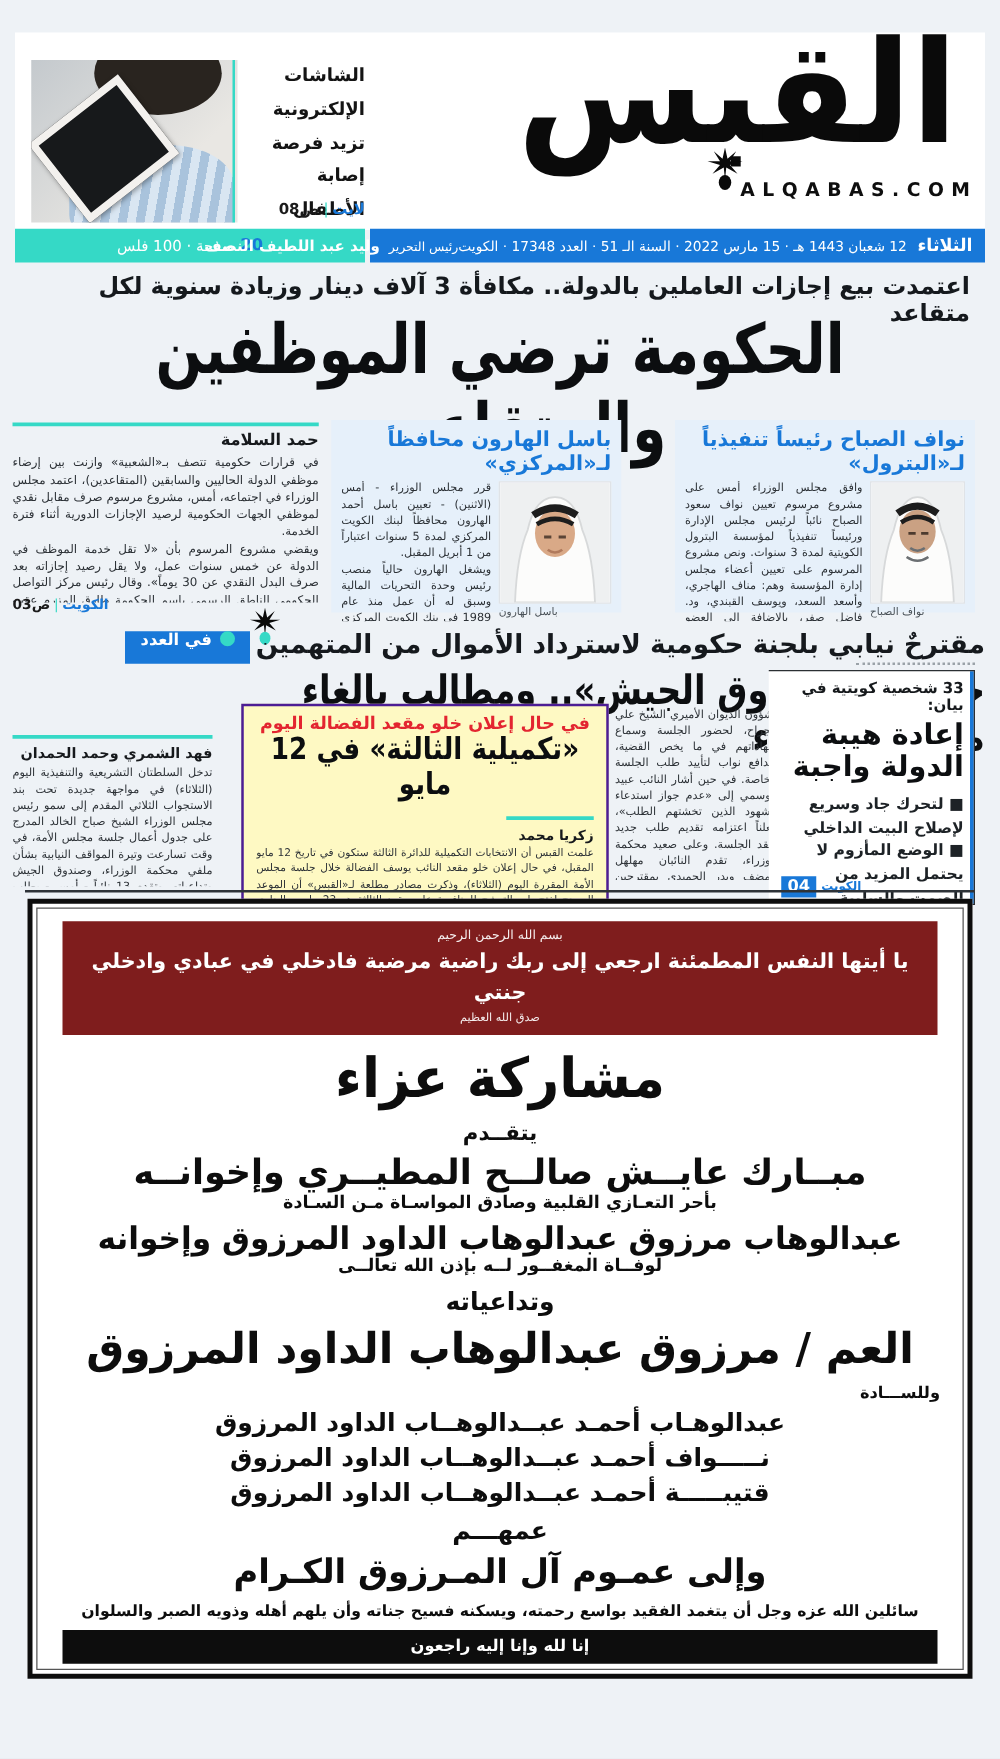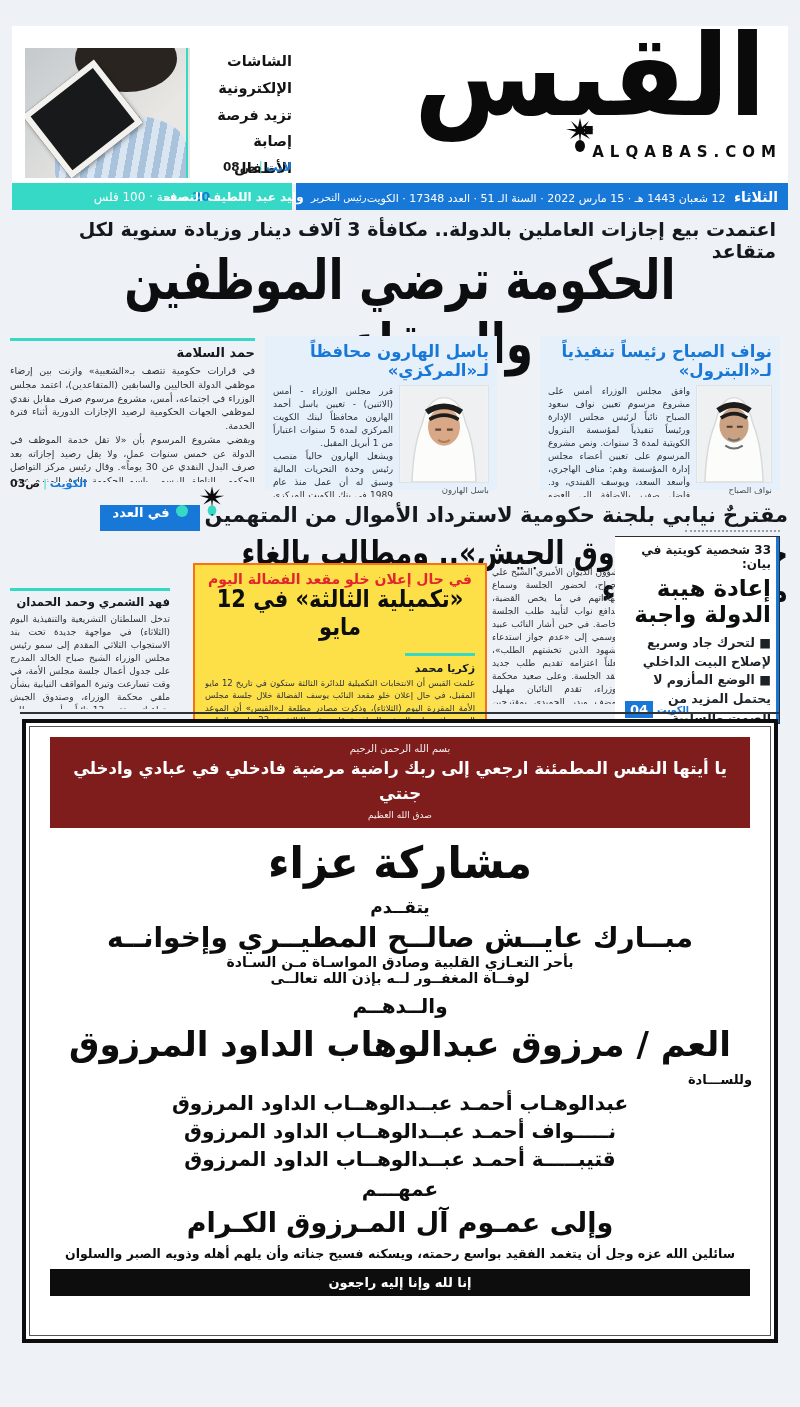--- a/index.html
+++ b/index.html
@@ -45,39 +45,39 @@
   .lead-col .bodytext{height:118px;}
   .lead-tag{right:545px;top:477px;width:245px;font-size:11px;font-weight:bold;text-align:left;}
 
   .subart{top:336px;height:154px;background:#e6f0fa;padding:6px 8px;box-sizing:border-box;}
   .subart.mid{right:303px;width:232px;}
   .subart.left{right:20px;width:240px;left:auto;}
   .subart-title{font-size:16.5px;font-weight:900;color:#1878d8;text-align:right;margin-bottom:5px;}
   .subart-row{display:flex;flex-direction:row;gap:6px;}
   .headshot{flex:0 0 auto;background:#f6f7f8;border:1px solid #dfe3e7;}
   .headshot svg{display:block;}
-  .photo-caption{font-size:8.5px;color:#4a5258;text-align:right;margin-top:2px;}
+  .photo-caption{font-size:8.5px;color:#4a5258;text-align:left;margin-top:2px;}
   .subart .bodytext{font-size:9px;height:112px;}
 
   
   .issue-label{right:600px;top:505px;width:100px;height:26px;background:#1878d8;color:#fff;font-weight:bold;font-size:13px;display:flex;align-items:flex-start;justify-content:center;gap:6px;}
   .issue-dot{width:12px;height:12px;border-radius:50%;background:#35d9c6;}
   .lamp{right:575px;top:486px;width:26px;height:30px;}
 
   
   .parl-kicker{right:12px;top:503px;width:590px;font-size:21px;font-weight:900;color:#15191d;text-align:right;}
   .parl-headline{right:12px;top:534px;width:600px;font-size:27px;font-weight:900;color:#0c0e10;text-align:right;transform:scaleY(1.2);transform-origin:right top;letter-spacing:-0.5px;}
   .parl-col1{right:630px;left:auto;top:588px;width:160px;height:118px;}
   .parl-col1 .bodytext{height:96px;font-size:9px;}
   .parl-col2{right:178px;top:566px;width:130px;height:140px;}
   .parl-col2 .bodytext{height:138px;font-size:9px;}
   .parl-tag{right:400px;top:691px;width:90px;font-size:11px;font-weight:bold;text-align:right;}
 
   
-  .box-art{right:313px;left:auto;top:563px;width:294px;height:158px;background:#fde047;border:2px solid #f97316;box-sizing:border-box;padding:6px 10px;}
+  .box-art{right:313px;left:auto;top:563px;width:294px;height:158px;background:#fef9c3;border:2px solid #4c1d95;box-sizing:border-box;padding:6px 10px;}
   .box-kicker{color:#e32530;font-weight:900;font-size:14px;text-align:center;}
   .box-headline{color:#0c0e10;font-weight:900;font-size:21px;text-align:center;margin-top:2px;transform:scaleY(1.15);}
   .box-byline-wrap{margin-top:6px;text-align:right;}
   .box-overline{width:70px;height:3px;background:#35d9c6;margin-right:0;margin-bottom:2px;}
   .box-byline{font-size:11px;font-weight:bold;color:#16191c;}
   .box-art .bodytext{font-size:8.5px;height:46px;margin-top:2px;}
 
   
   .side-dots{right:20px;top:530px;width:95px;border-top:2px dotted #9aa2a8;}
   .side-box{right:20px;top:536px;width:165px;height:188px;background:#fff;border:1px solid #2b2f33;border-left:none;box-shadow:-3px 0 0 0 #1878d8 inset;box-sizing:border-box;padding:6px 8px 4px 10px;}
@@ -263,22 +263,23 @@
     <div class="ob-inner">
       <div class="quran-banner">
         <div class="q-bismillah">بسم الله الرحمن الرحيم</div>
         <div class="q-verse">يا أيتها النفس المطمئنة ارجعي إلى ربك راضية مرضية فادخلي في عبادي وادخلي جنتي</div>
         <div class="q-sadaqa">صدق الله العظيم</div>
       </div>
       <div class="ob-title">مشاركة عزاء</div>
       <div class="ob-presents">يتقــدم</div>
       <div class="ob-name1">مبــارك عايــش صالــح المطيــري وإخوانــه</div>
       <div class="ob-line">بأحر التعـازي القلبية وصادق المواسـاة مـن السـادة</div>
+      <div class="ob-name2">عبدالوهاب مرزوق عبدالوهاب الداود المرزوق وإخوانه</div>
       <div class="ob-line">لوفــاة المغفــور لــه بإذن الله تعالــى</div>
-      <div class="ob-father">والــدهــم</div>
+      <div class="ob-father">وتداعياته</div>
       <div class="ob-deceased">العم / مرزوق عبدالوهاب الداود المرزوق</div>
       <div class="ob-sada">وللســـادة</div>
       <div class="ob-n">عبدالوهـاب أحمـد عبــدالوهــاب الداود المرزوق</div>
       <div class="ob-n">نـــــواف أحمـد عبــدالوهــاب الداود المرزوق</div>
       <div class="ob-n">قتيبـــــة أحمـد عبــدالوهــاب الداود المرزوق</div>
       <div class="ob-uncle">عمهـــم</div>
       <div class="ob-family">وإلى عمـوم آل المـرزوق الكـرام</div>
       <div class="ob-prayer">سائلين الله عزه وجل أن يتغمد الفقيد بواسع رحمته، ويسكنه فسيح جناته وأن يلهم أهله وذويه الصبر والسلوان</div>
       <div class="closing-banner">إنا لله وإنا إليه راجعون</div>
     </div>

